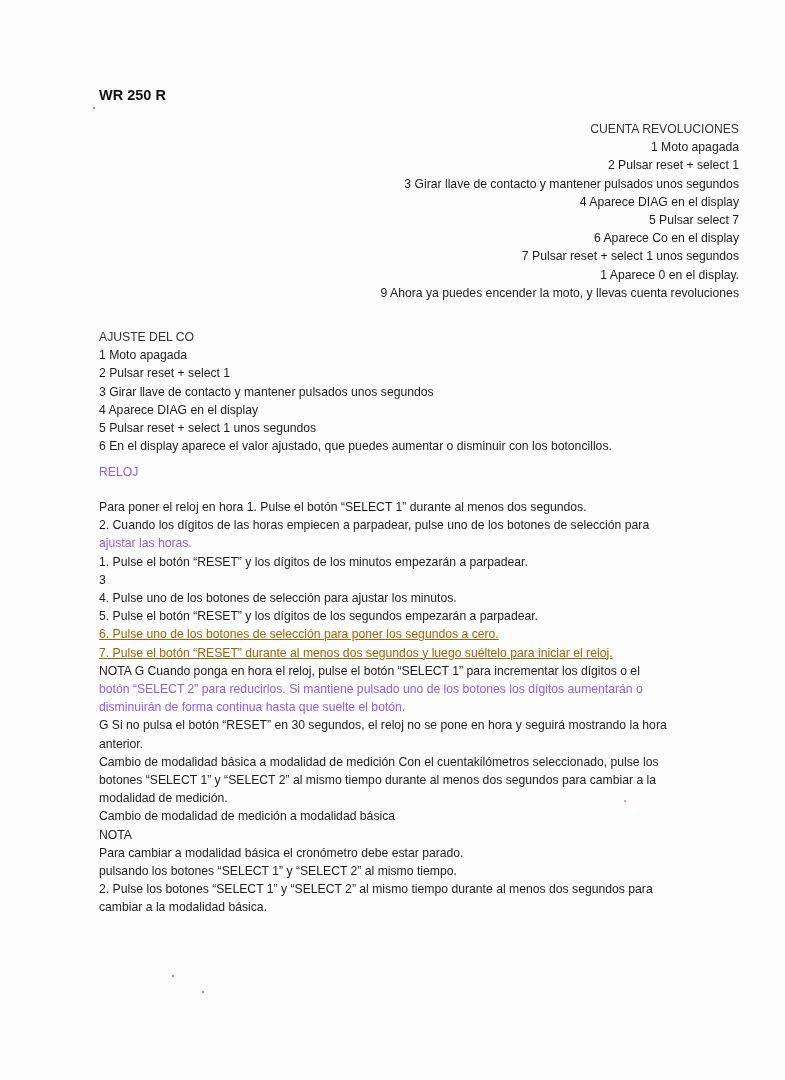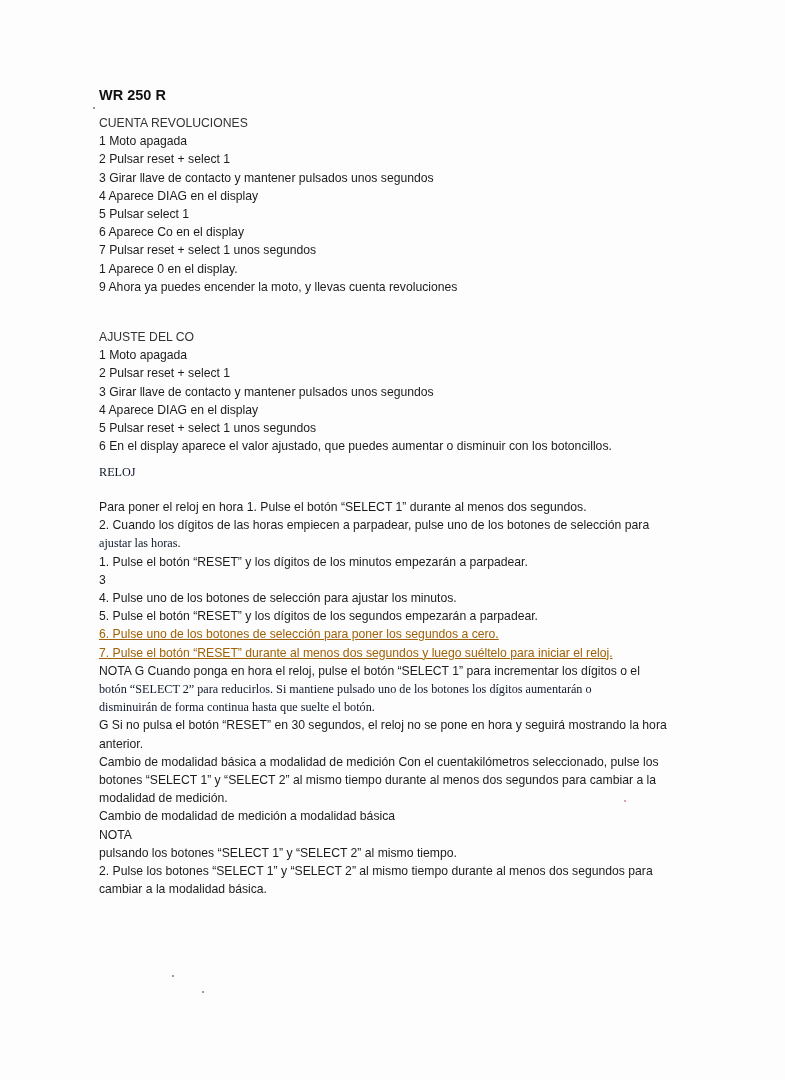--- a/index.html
+++ b/index.html
@@ -14,38 +14,38 @@
     .title {
       position: absolute; left: 99px; top: 87px;
       font-size: 14.5px; font-weight: bold; color: #111;
     }
     .block { position: absolute; left: 99px; width: 640px; }
     .line {
       font-size: 12.2px; line-height: 18.2px; white-space: nowrap;
       color: #1c1c1c;
     }
     .heading { color: #333; }
-    .faint { color: #0f172a; font-family: Liberation Serif, serif; }
+    .faint { color: #8b5cf6; }
     .faint2 { color: #a16207; text-decoration: underline; }
     .speck { position: absolute; width: 2px; height: 2px; background: #777; border-radius: 1px; }
   </style>
 </head>
 <body>
 
 <div class="page">
 
   <div class="title">WR 250 R</div>
 
-  <div class="block" style="top:114px;">
+  <div class="block" style="top:120px;text-align:right;">
     <div class="line heading">CUENTA REVOLUCIONES</div>
     <div class="line">1 Moto apagada</div>
     <div class="line">2 Pulsar reset + select 1</div>
     <div class="line">3 Girar llave de contacto y mantener pulsados unos segundos</div>
     <div class="line">4 Aparece DIAG en el display</div>
-    <div class="line">5 Pulsar select 1</div>
+    <div class="line">5 Pulsar select 7</div>
     <div class="line">6 Aparece Co en el display</div>
     <div class="line">7 Pulsar reset + select 1 unos segundos</div>
     <div class="line">1 Aparece 0 en el display.</div>
     <div class="line">9 Ahora ya puedes encender la moto, y llevas cuenta revoluciones</div>
   </div>
 
   <div class="block" style="top:328px;">
     <div class="line heading">AJUSTE DEL CO</div>
     <div class="line">1 Moto apagada</div>
     <div class="line">2 Pulsar reset + select 1</div>
@@ -72,20 +72,21 @@
     <div class="line">NOTA G Cuando ponga en hora el reloj, pulse el botón “SELECT 1” para incrementar los dígitos o el</div>
     <div class="line faint">botón “SELECT 2” para reducirlos. Si mantiene pulsado uno de los botones los dígitos aumentarán o</div>
     <div class="line faint">disminuirán de forma continua hasta que suelte el botón.</div>
     <div class="line">G Si no pulsa el botón “RESET” en 30 segundos, el reloj no se pone en hora y seguirá mostrando la hora</div>
     <div class="line">anterior.</div>
     <div class="line">Cambio de modalidad básica a modalidad de medición Con el cuentakilómetros seleccionado, pulse los</div>
     <div class="line">botones “SELECT 1” y “SELECT 2” al mismo tiempo durante al menos dos segundos para cambiar a la</div>
     <div class="line">modalidad de medición.</div>
     <div class="line">Cambio de modalidad de medición a modalidad básica</div>
     <div class="line">NOTA</div>
+    <div class="line">Para cambiar a modalidad básica el cronómetro debe estar parado.</div>
     <div class="line">pulsando los botones “SELECT 1” y “SELECT 2” al mismo tiempo.</div>
     <div class="line">2. Pulse los botones “SELECT 1” y “SELECT 2” al mismo tiempo durante al menos dos segundos para</div>
     <div class="line">cambiar a la modalidad básica.</div>
   </div>
 
   <span class="speck" style="left:93px; top:107px;"></span>
   <span class="speck" style="left:624px; top:800px; background:#c88;"></span>
   <span class="speck" style="left:172px; top:975px;"></span>
   <span class="speck" style="left:202px; top:991px;"></span>
 </div>

